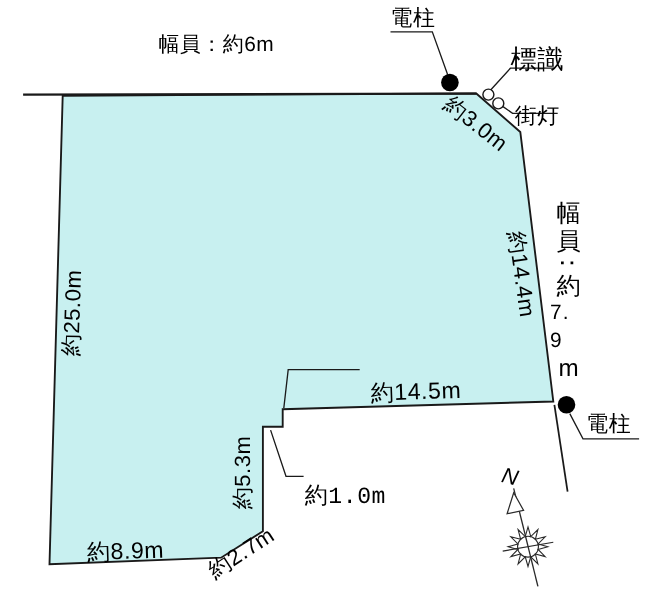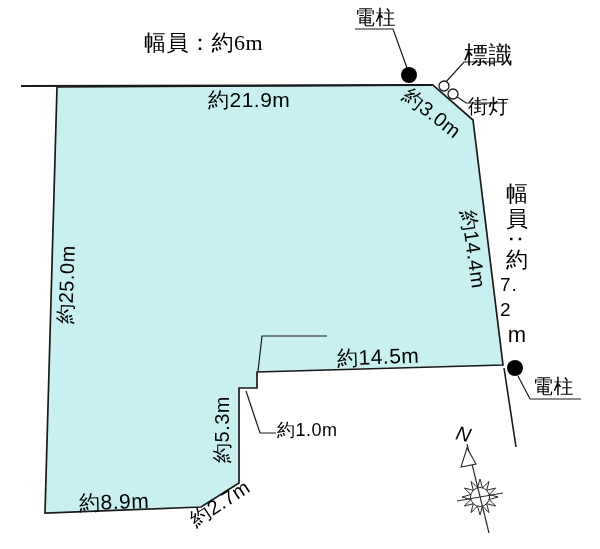--- a/index.html
+++ b/index.html
@@ -51,49 +51,48 @@
       <polygon points="467,448 461,467 476,464" fill="#fff" stroke-width="1.1"></polygon>
       <line x1="457" y1="501" x2="503" y2="493" stroke-width="1"></line>
       <circle cx="480" cy="497" r="9.5" stroke-width="1"></circle>
       <path stroke-width="1" d="M480,479 L482.5,487.8 L489,481.4 L486.7,490.3 L495.6,488 L489.2,494.5 L498,497
         L489.2,499.5 L495.6,506 L486.7,503.7 L489,512.6 L482.5,506.2 L480,515 L477.5,506.2 L471,512.6
         L473.3,503.7 L464.4,506 L470.8,499.5 L462,497 L470.8,494.5 L464.4,488 L473.3,490.3 L471,481.4
         L477.5,487.8 Z"></path>
     </g>
   </svg>
 
-  <div class="lbl" style="left:144px;top:31px;font-size:22px;font-family:Liberation Serif, serif;">幅員：約6m</div>
+  <div class="lbl" style="left:144px;top:31px;font-size:19px;">幅員：約6m</div>
 
-  <div class="lbl" style="left:208px;top:89px;font-size:21px;">約21.9m</div>
 
   <div class="lbl" style="left:355px;top:7px;font-size:20px;">電柱</div>
 
   <div class="lbl" style="left:464px;top:42px;font-size:24px;">標識</div>
 
   <div class="lbl" style="left:468px;top:84px;font-size:20px;margin-top:12px;">街灯</div>
 
   <div class="lbl rot" style="left:393px;top:103px;width:78px;font-size:20px;transform:rotate(38deg);">約3.0m</div>
 
   <div class="lbl rot" style="left:432px;top:239px;width:82px;font-size:20px;transform:rotate(82deg);">約14.4m</div>
 
   <div class="vcol">
     <span>幅</span>
     <span>員</span>
     <span>：</span>
     <span>約</span>
-    <span>7. 2</span>
+    <span>7. 9</span>
     <span>m</span>
   </div>
 
   <div class="lbl rot" style="left:26px;top:274px;width:82px;font-size:20px;transform:rotate(-88deg);">約25.0m</div>
 
   <div class="lbl" style="left:337px;top:346px;font-size:21px;transform:rotate(-2deg);">約14.5m</div>
 
 
-  <div class="lbl" style="left:277px;top:421px;font-size:18px;">約1.0m</div>
+  <div class="lbl" style="left:277px;top:442px;font-size:21px;font-family:Liberation Mono, monospace;">約1.0m</div>
 
   <div class="lbl rot" style="left:184px;top:419px;width:76px;font-size:20px;transform:rotate(-90deg);">約5.3m</div>
 
   <div class="lbl" style="left:79px;top:491px;font-size:21px;transform:rotate(-2deg);">約8.9m</div>
 
   <div class="lbl rot" style="left:185px;top:493px;width:70px;font-size:20px;transform:rotate(-33deg);">約2.7m</div>
 
   <div class="lbl" style="left:533px;top:376px;font-size:20px;">電柱</div>
 
   <div class="lbl compass-n" style="left:456px;top:424px;font-size:20px;">N</div>

